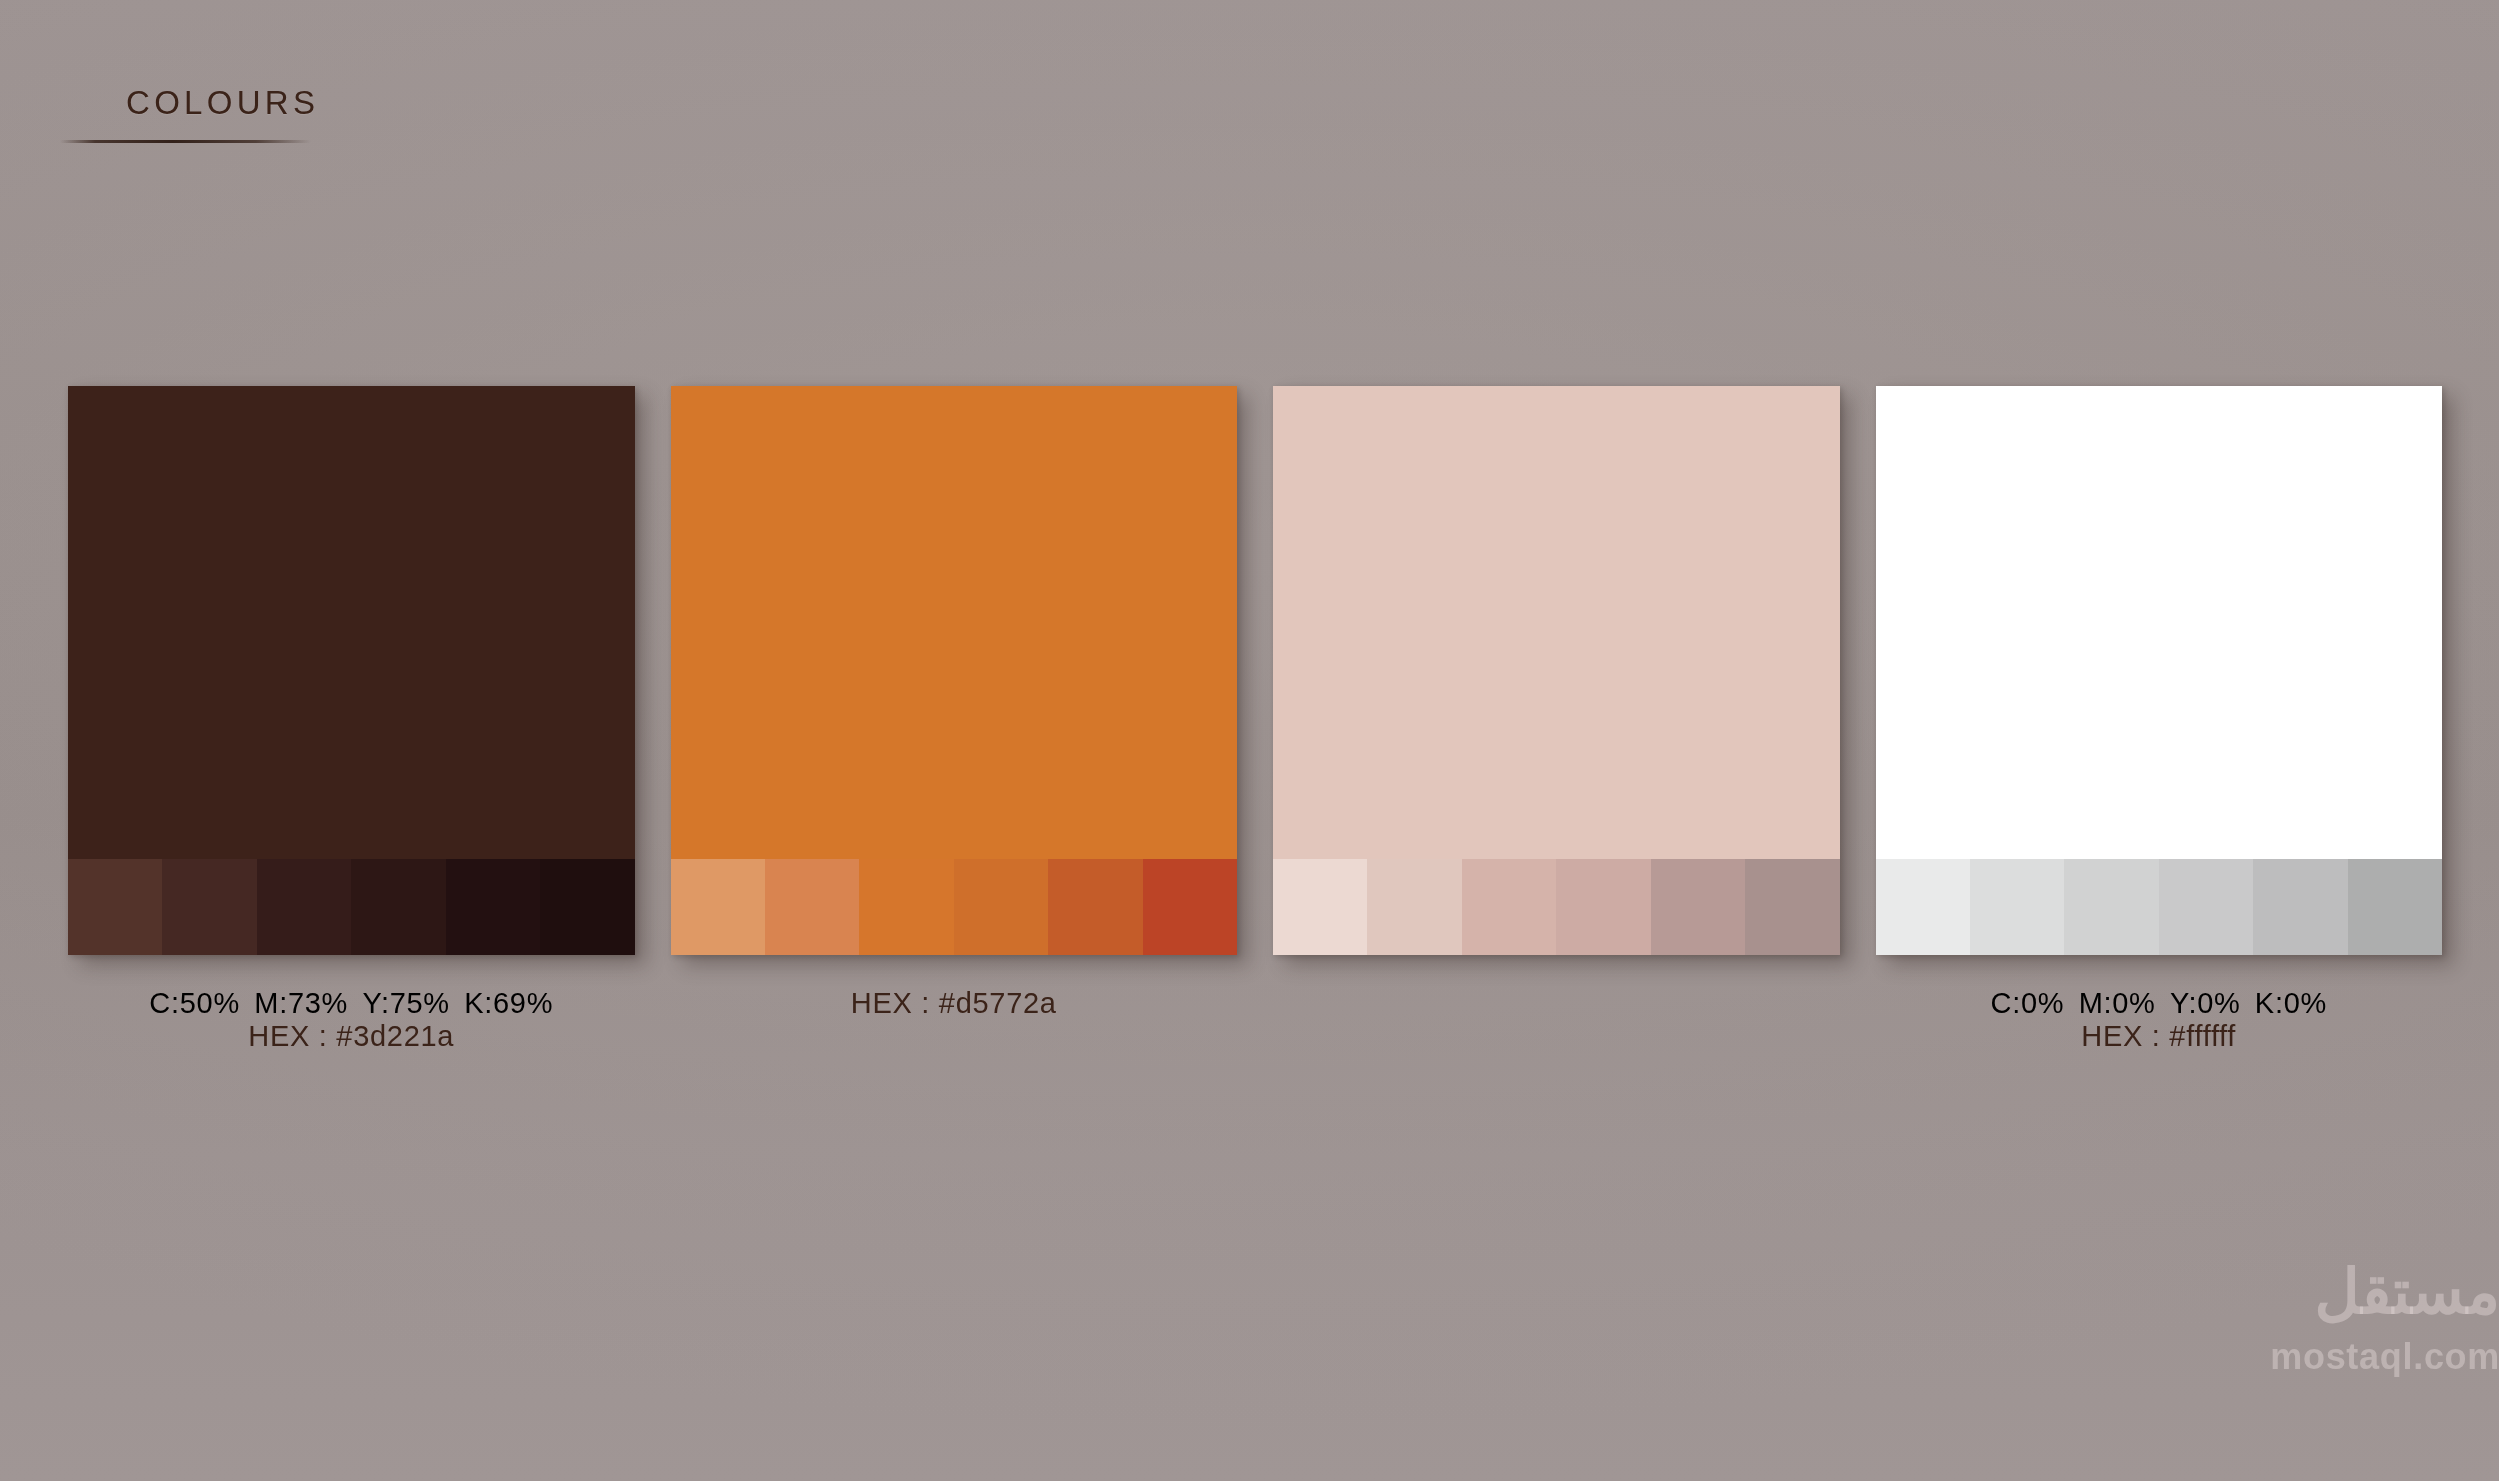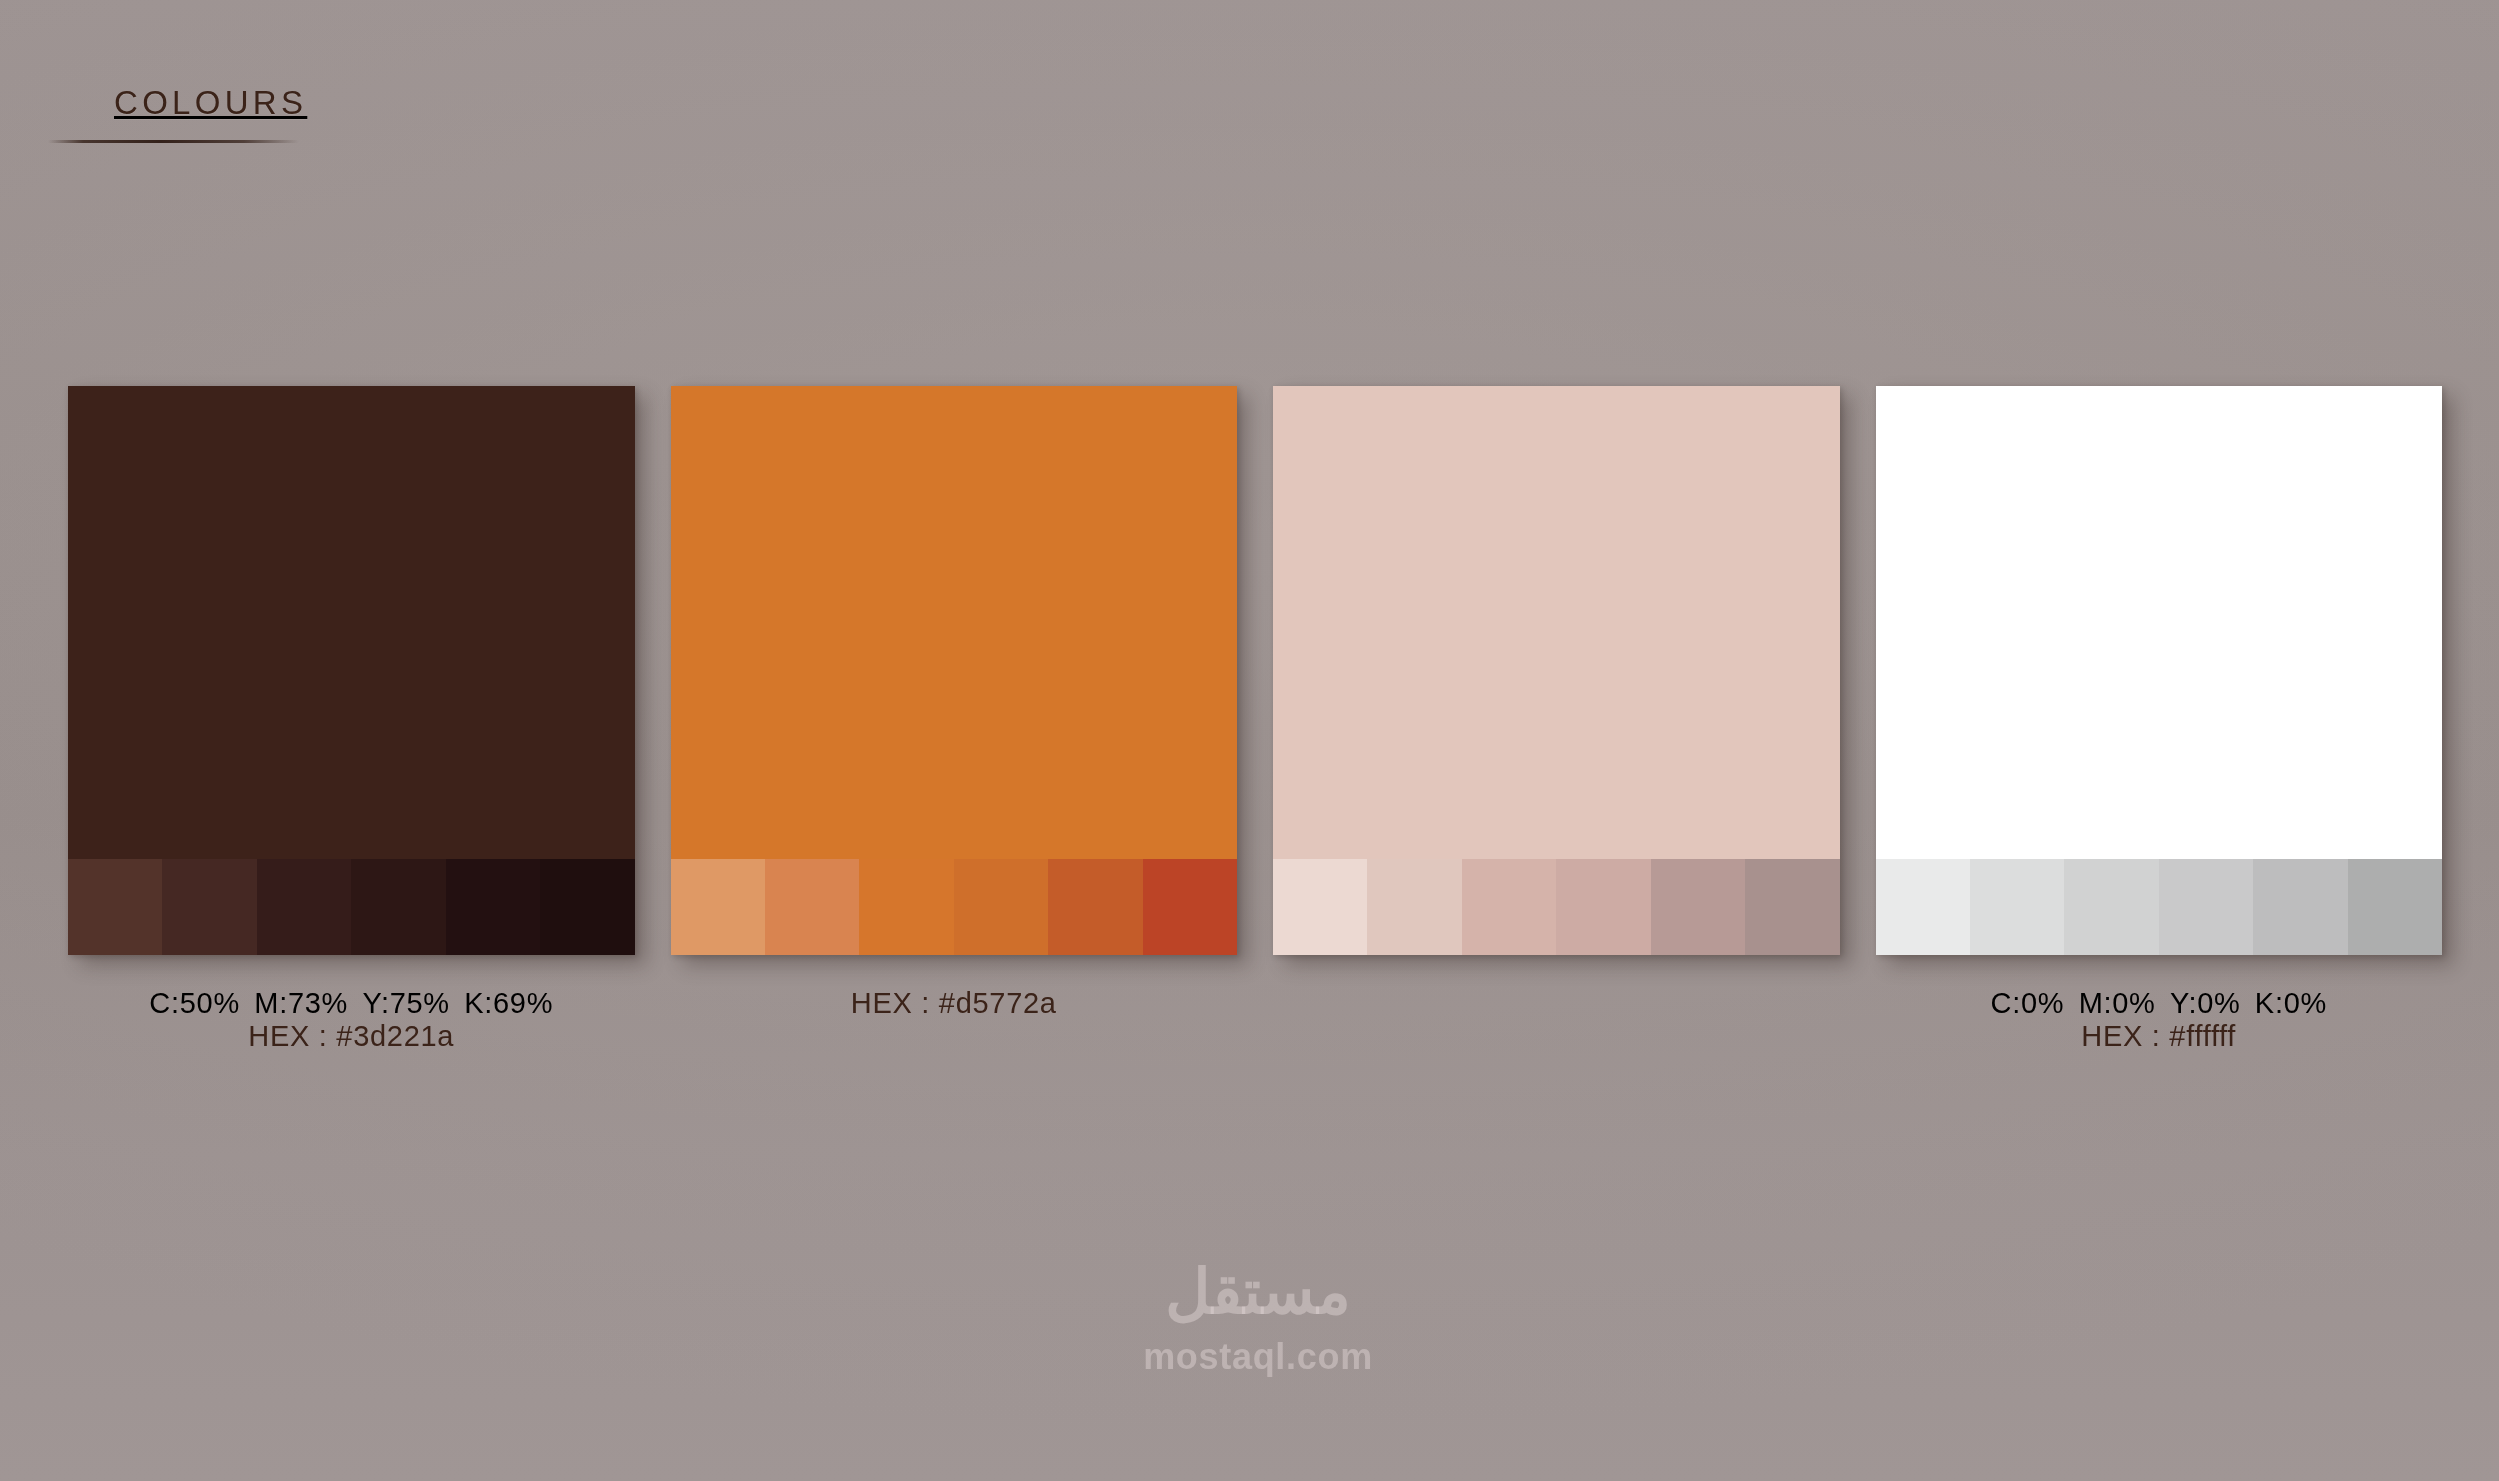--- a/index.html
+++ b/index.html
@@ -20,24 +20,23 @@
     position: absolute;
     inset: 0;
     background:
       radial-gradient(130% 95% at 50% 38%, rgba(168,158,156,0.55) 0%, rgba(150,140,138,0.0) 62%),
       linear-gradient(180deg, #9d9392 0%, #988e8c 30%, #958b89 55%, #9c9291 78%, #a09695 100%);
   }
 
   
   #header {
     position: absolute;
-    left: 114px;
+    left: 126px;
     top: 85px;
     width: 302px;
-    text-decoration: underline;
   }
   #page-title {
     font-size: 33px;
     letter-spacing: 4.3px;
     color: #3b2319;
     font-weight: 400;
     white-space: nowrap;
     line-height: 1.1;
     text-shadow: 0 0.7px 0.7px rgba(255,255,255,0.10);
   }
@@ -110,21 +109,21 @@
   }
 
   
   #watermark {
     position: absolute;
     left: 0;
     right: 0;
     bottom: 106px;
     display: flex;
     flex-direction: column;
-    align-items: center;
+    align-items: flex-end;
     pointer-events: none;
     padding-left: 16px;
   }
   #watermark-arabic {
     font-size: 62px;
     color: rgba(226,216,214,0.45);
     line-height: 1;
     letter-spacing: 1.4px;
     direction: rtl;
     font-weight: 700;

